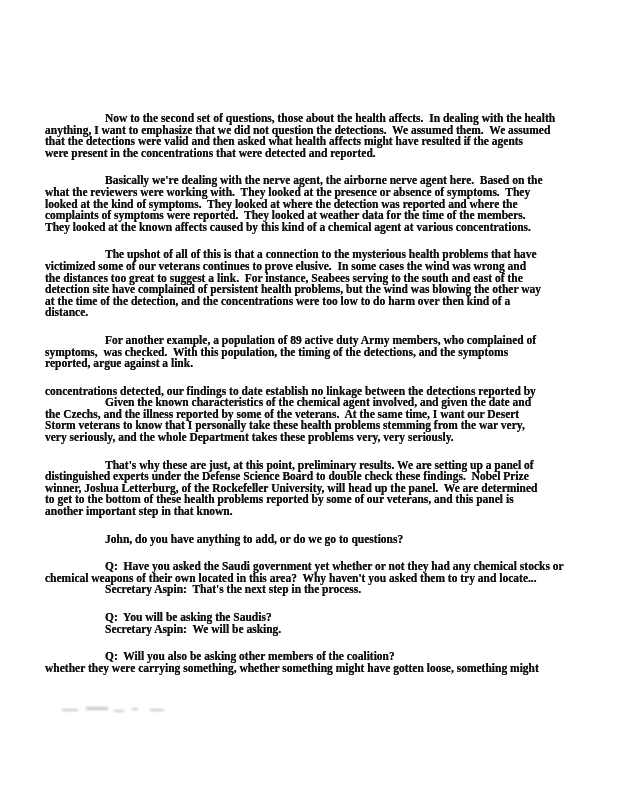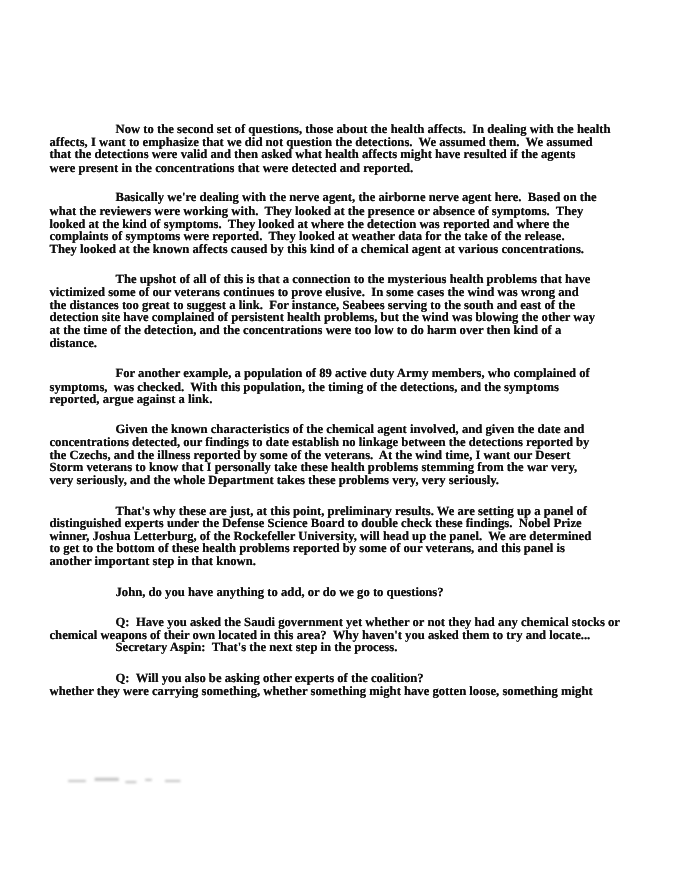--- a/index.html
+++ b/index.html
@@ -58,68 +58,72 @@
   .smudge .s4 { left: 70px; top: 2px; width: 6px;  height: 2px; }
   .smudge .s5 { left: 88px; top: 3px; width: 14px; height: 2px; }
 </style>
 </head>
 <body>
 
 <div class="page">
   <div class="text-block" id="text-block">
       <div class="block">
         <div class="line indent">Now to the second set of questions, those about the health affects.  In dealing with the health</div>
-        <div class="line">affects, I want to emphasize that we did not question the detections.  We assumed them.  We assumed</div>
+        <div class="line">anything, I want to emphasize that we did not question the detections.  We assumed them.  We assumed</div>
         <div class="line">that the detections were valid and then asked what health affects might have resulted if the agents</div>
         <div class="line">were present in the concentrations that were detected and reported.</div>
       </div>
       <div class="block">
         <div class="line indent">Basically we're dealing with the nerve agent, the airborne nerve agent here.  Based on the</div>
         <div class="line">what the reviewers were working with.  They looked at the presence or absence of symptoms.  They</div>
         <div class="line">looked at the kind of symptoms.  They looked at where the detection was reported and where the</div>
-        <div class="line">complaints of symptoms were reported.  They looked at weather data for the take of the release.</div>
+        <div class="line">complaints of symptoms were reported.  They looked at weather data for the time of the members.</div>
         <div class="line">They looked at the known affects caused by this kind of a chemical agent at various concentrations.</div>
       </div>
       <div class="block">
         <div class="line indent">The upshot of all of this is that a connection to the mysterious health problems that have</div>
         <div class="line">victimized some of our veterans continues to prove elusive.  In some cases the wind was wrong and</div>
         <div class="line">the distances too great to suggest a link.  For instance, Seabees serving to the south and east of the</div>
         <div class="line">detection site have complained of persistent health problems, but the wind was blowing the other way</div>
         <div class="line">at the time of the detection, and the concentrations were too low to do harm over then kind of a</div>
         <div class="line">distance.</div>
       </div>
       <div class="block">
         <div class="line indent">For another example, a population of 89 active duty Army members, who complained of</div>
         <div class="line">symptoms,  was checked.  With this population, the timing of the detections, and the symptoms</div>
         <div class="line">reported, argue against a link.</div>
       </div>
       <div class="block">
+        <div class="line">concentrations detected, our findings to date establish no linkage between the detections reported by</div>
         <div class="line indent">Given the known characteristics of the chemical agent involved, and given the date and</div>
-        <div class="line">concentrations detected, our findings to date establish no linkage between the detections reported by</div>
-        <div class="line">the Czechs, and the illness reported by some of the veterans.  At the wind time, I want our Desert</div>
+        <div class="line">the Czechs, and the illness reported by some of the veterans.  At the same time, I want our Desert</div>
         <div class="line">Storm veterans to know that I personally take these health problems stemming from the war very,</div>
         <div class="line">very seriously, and the whole Department takes these problems very, very seriously.</div>
       </div>
       <div class="block">
         <div class="line indent">That's why these are just, at this point, preliminary results. We are setting up a panel of</div>
         <div class="line">distinguished experts under the Defense Science Board to double check these findings.  Nobel Prize</div>
         <div class="line">winner, Joshua Letterburg, of the Rockefeller University, will head up the panel.  We are determined</div>
         <div class="line">to get to the bottom of these health problems reported by some of our veterans, and this panel is</div>
         <div class="line">another important step in that known.</div>
       </div>
       <div class="block">
         <div class="line indent">John, do you have anything to add, or do we go to questions?</div>
       </div>
       <div class="block">
         <div class="line indent">Q:  Have you asked the Saudi government yet whether or not they had any chemical stocks or</div>
         <div class="line">chemical weapons of their own located in this area?  Why haven't you asked them to try and locate...</div>
         <div class="line indent">Secretary Aspin:  That's the next step in the process.</div>
       </div>
       <div class="block">
-        <div class="line indent">Q:  Will you also be asking other experts of the coalition?</div>
+        <div class="line indent">Q:  You will be asking the Saudis?</div>
+        <div class="line indent">Secretary Aspin:  We will be asking.</div>
+      </div>
+      <div class="block">
+        <div class="line indent">Q:  Will you also be asking other members of the coalition?</div>
         <div class="line">whether they were carrying something, whether something might have gotten loose, something might</div>
       </div>
     </div>
   <div class="smudge">
     <span class="s1"></span>
       <span class="s2"></span>
       <span class="s3"></span>
       <span class="s4"></span>
       <span class="s5"></span>
   </div>

